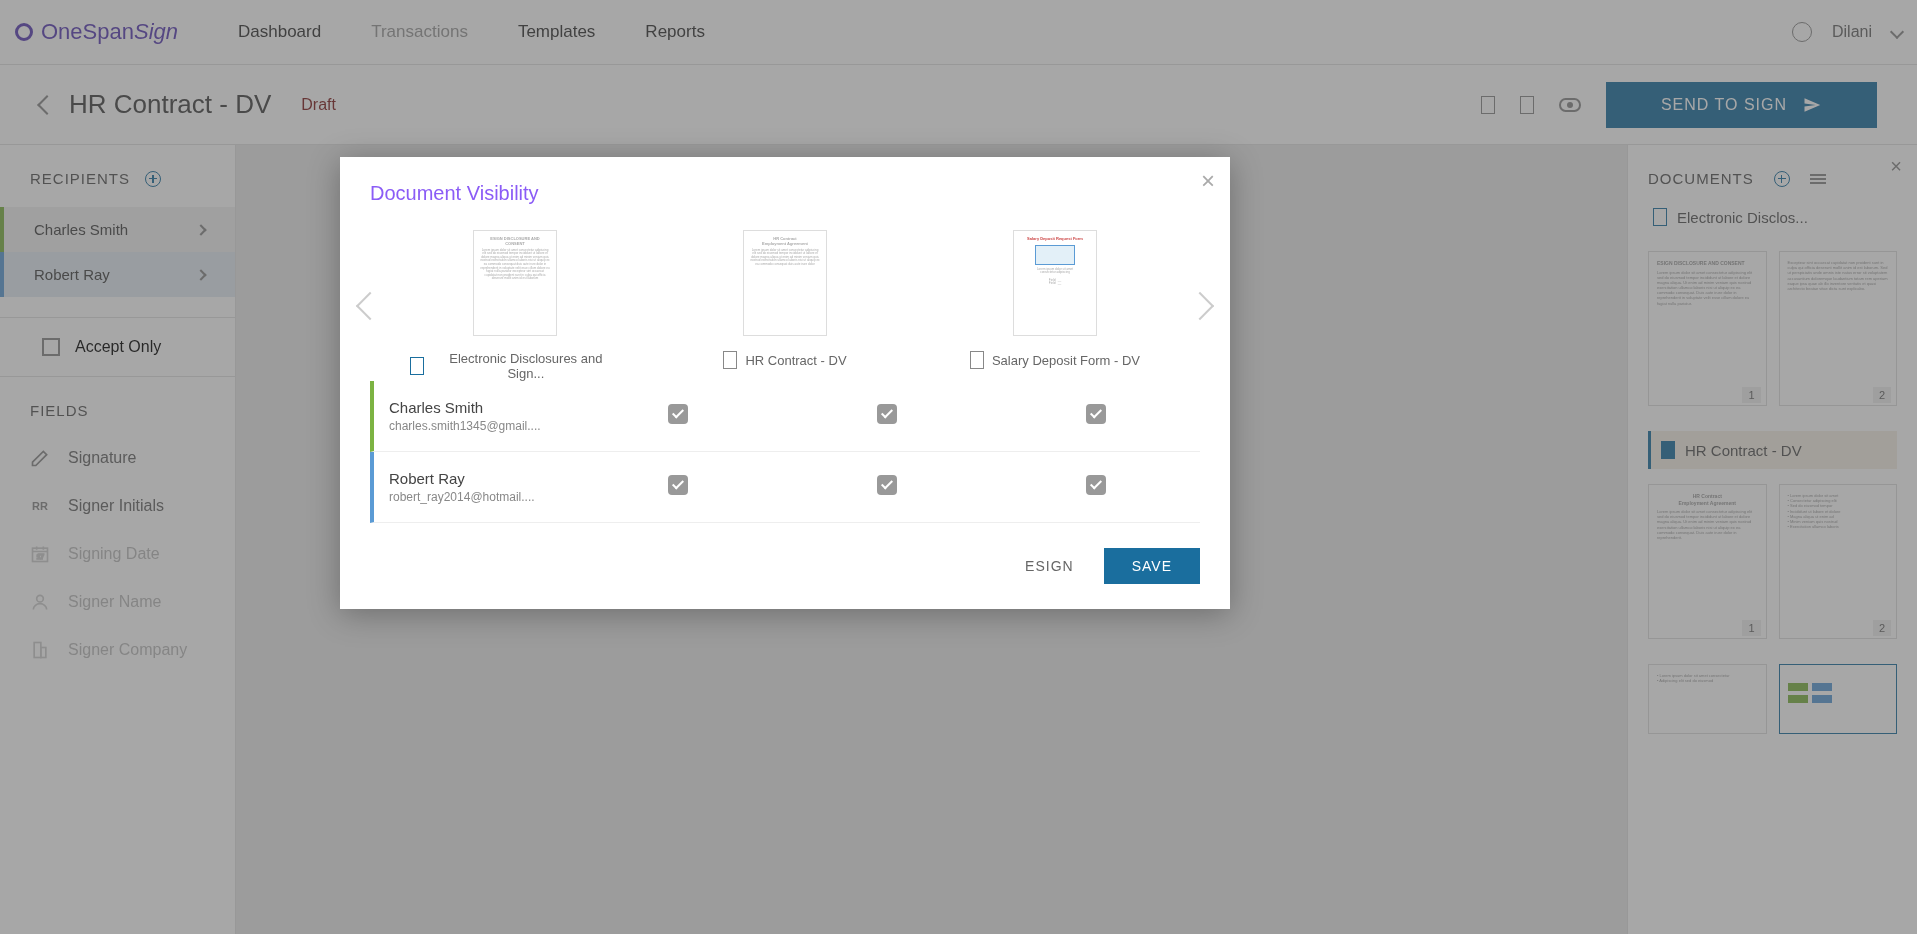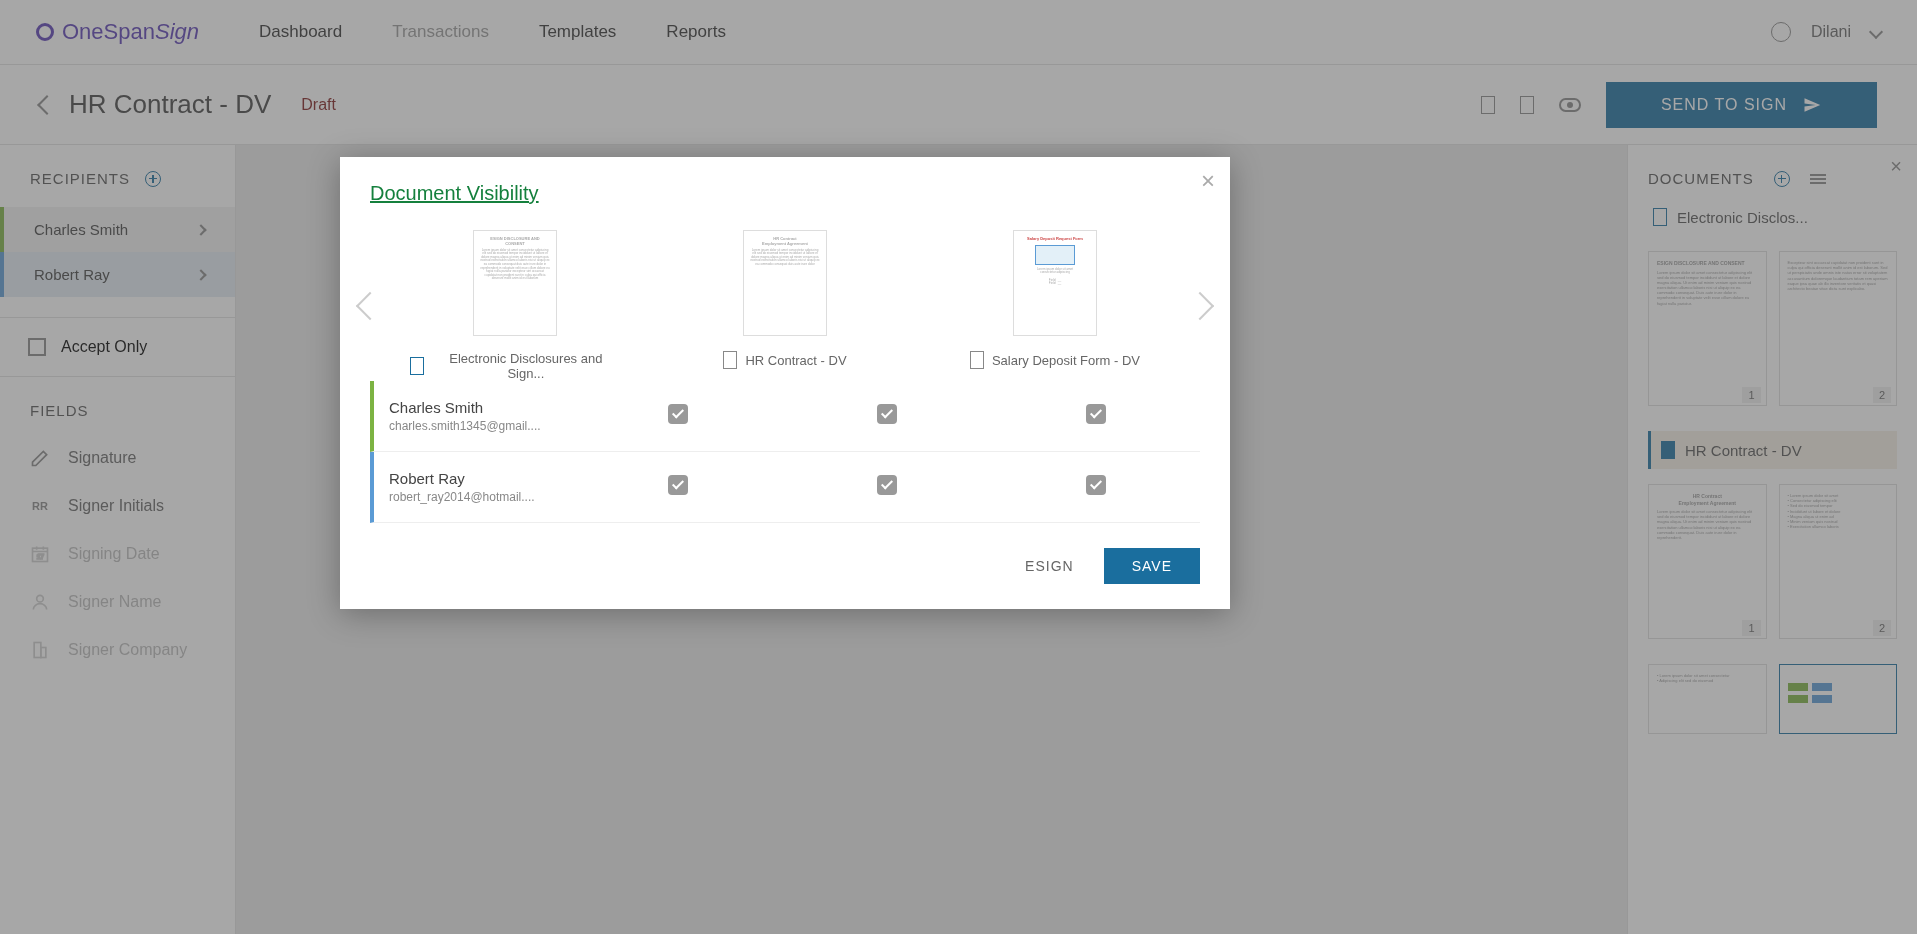--- a/index.html
+++ b/index.html
@@ -1,19 +1,19 @@
 <!DOCTYPE html>
 <html><head>
 <meta charset="utf-8">
 <style>
 * { margin: 0; padding: 0; box-sizing: border-box; font-family: -apple-system, BlinkMacSystemFont, "Segoe UI", sans-serif; }
 body { background: #f5f5f5; width: 1917px; height: 934px; overflow: hidden; position: relative; }
 
 
-.header { background: #fff; height: 65px; display: flex; align-items: center; padding: 0 36px; border-bottom: 1px solid #e0e0e0; }
+.header { background: #fff; height: 65px; display: flex; align-items: center; padding: 0 15px; border-bottom: 1px solid #e0e0e0; }
 .logo { display: flex; align-items: center; color: #5b3fb5; font-size: 22px; font-weight: 400; }
 .logo-icon { width: 18px; height: 18px; border: 3px solid #5b3fb5; border-radius: 50%; margin-right: 8px; }
 .logo-sign { font-style: italic; font-weight: 400; }
 .nav { display: flex; gap: 50px; margin-left: 60px; }
 .nav-item { color: #999; font-size: 17px; cursor: pointer; }
 .nav-item.active { color: #333; }
 .header-right { margin-left: auto; display: flex; align-items: center; gap: 20px; color: #666; }
 .globe-icon { width: 20px; height: 20px; border: 1.5px solid #888; border-radius: 50%; position: relative; }
 .chevron-down { width: 10px; height: 10px; border-right: 2px solid #888; border-bottom: 2px solid #888; transform: rotate(45deg); }
 
@@ -34,21 +34,21 @@
 .add-icon::before, .add-icon::after { content: ''; position: absolute; background: #1a6e9e; }
 .add-icon::before { width: 8px; height: 1.5px; top: 6px; left: 3px; }
 .add-icon::after { width: 1.5px; height: 8px; top: 3px; left: 6px; }
 
 .recipient-item { padding: 14px 30px; display: flex; align-items: center; justify-content: space-between; cursor: pointer; border-left: 4px solid transparent; }
 .recipient-item.green { border-left-color: #7cb342; background: #f0f0f0; }
 .recipient-item.blue { border-left-color: #5b9bd5; background: #e3ebf2; }
 .recipient-name { font-size: 15px; color: #444; }
 .chevron-right { width: 8px; height: 8px; border-right: 2px solid #888; border-top: 2px solid #888; transform: rotate(45deg); }
 
-.accept-only { display: flex; align-items: center; gap: 15px; padding: 20px 28px; border-top: 1px solid #e0e0e0; border-bottom: 1px solid #e0e0e0; margin-top: 20px; }
+.accept-only { display: flex; align-items: center; gap: 15px; padding: 20px 42px; border-top: 1px solid #e0e0e0; border-bottom: 1px solid #e0e0e0; margin-top: 20px; }
 .checkbox-empty { width: 18px; height: 18px; border: 2px solid #888; }
 
 .fields-section { padding: 25px 30px; }
 .field-item { display: flex; align-items: center; gap: 18px; padding: 14px 0; color: #666; cursor: pointer; }
 .field-icon { width: 20px; height: 20px; display: flex; align-items: center; justify-content: center; color: #888; font-size: 11px; font-weight: bold; }
 .field-item.disabled { color: #bbb; }
 .field-item.disabled .field-icon { color: #ccc; }
 
 .center-panel { flex: 1; background: #e8e8e8; }
 
@@ -62,21 +62,21 @@
 .doc-section-title { display: flex; align-items: center; gap: 10px; font-size: 15px; color: #555; margin-bottom: 15px; padding: 10px 5px; }
 .doc-section.active .doc-section-title { background: #f5efe5; border-left: 3px solid #1a6e9e; padding-left: 10px; }
 .doc-thumbs { display: flex; gap: 12px; }
 .doc-thumb { width: 124px; height: 155px; background: #fff; border: 1px solid #ddd; position: relative; padding: 8px; font-size: 4px; color: #999; line-height: 1.3; overflow: hidden; }
 .doc-thumb-num { position: absolute; bottom: 2px; right: 5px; background: #eee; padding: 1px 6px; font-size: 11px; color: #666; }
 
 
 .overlay { position: absolute; inset: 0; background: rgba(80, 80, 80, 0.5); z-index: 100; }
 .modal { position: absolute; top: 157px; left: 340px; width: 890px; background: #fff; z-index: 101; box-shadow: 0 5px 30px rgba(0,0,0,0.3); }
 .modal-close { position: absolute; top: 10px; right: 15px; font-size: 24px; color: #aaa; cursor: pointer; font-weight: 300; }
-.modal-title { font-size: 20px; color: #15803d; padding: 25px 30px 15px; font-weight: 400; text-decoration: underline; }
+.modal-title { font-size: 20px; color: #8b5cf6; padding: 25px 30px 15px; font-weight: 400; }
 
 .carousel { display: flex; align-items: center; padding: 10px 20px 0; }
 .carousel-arrow { width: 20px; height: 20px; border-left: 2px solid #ccc; border-bottom: 2px solid #ccc; cursor: pointer; }
 .carousel-arrow.left { transform: rotate(45deg); }
 .carousel-arrow.right { transform: rotate(-135deg); }
 .carousel-items { flex: 1; display: flex; justify-content: space-around; }
 .carousel-item { text-align: center; width: 210px; }
 .carousel-thumb { width: 84px; height: 106px; background: #fff; border: 1px solid #ddd; margin: 0 auto 15px; padding: 6px; font-size: 3px; color: #aaa; line-height: 1.2; overflow: hidden; }
 .carousel-label { display: flex; align-items: center; justify-content: center; gap: 8px; font-size: 13px; color: #666; margin-top: 12px; }
 

